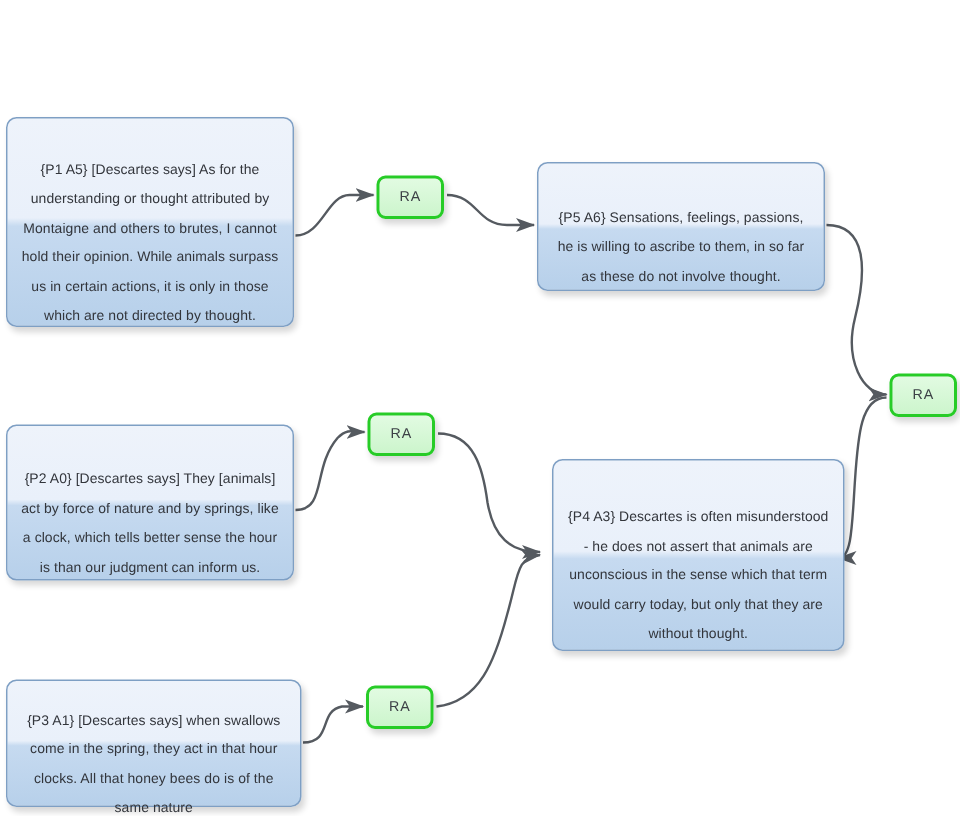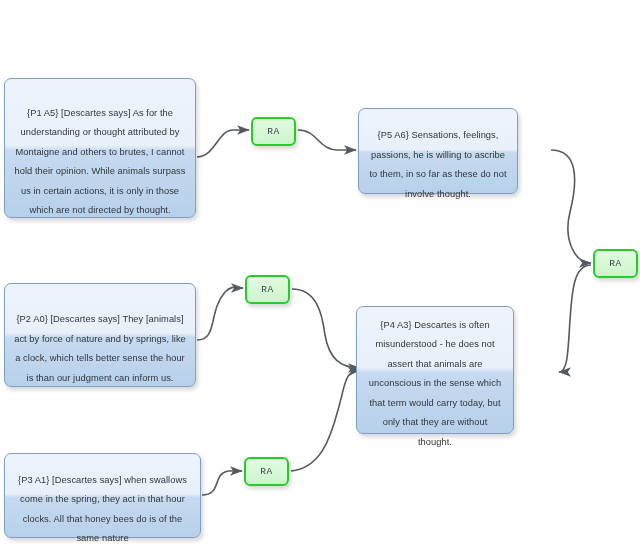--- a/index.html
+++ b/index.html
@@ -85,21 +85,20 @@
     position: absolute;
     box-sizing: border-box;
     border: 2px solid #27cc27;
     border-radius: 6px;
     background: linear-gradient(to bottom, #e2fbe2 0%, #ccf5cc 100%);
     box-shadow: 2px 3px 4px rgba(0,0,0,0.16);
     display: flex;
     align-items: center;
     justify-content: center;
     z-index: 3;
-    font-family: Liberation Mono, monospace;
   }
   .ra .txt {
     font-size: 9.5px;
     color: #3c4046;
     letter-spacing: 0.6px;
   }
 
   .edge-path {
     fill: none;
     stroke: #555a60;
@@ -127,29 +126,29 @@
         <path d="M 551 150 C 578 150 578 180 570 212 C 563 240 575 263 591 263" class="edge-path" marker-end="url(#arrow)"></path>
         <path d="M 591 265 C 574 265 572 290 570 320 C 568 350 568 372 559 372" class="edge-path" marker-end="url(#arrow)"></path>
       </g>
   </svg>
 
 
   <div class="prop" style="left: 4px; top: 78px; width: 192px; height: 140px;">
     <span class="txt">{P1 A5} [Descartes says] As for the understanding or thought attributed by Montaigne and others to brutes, I cannot hold their opinion. While animals surpass us in certain actions, it is only in those which are not directed by thought.</span>
   </div>
 
-  <div class="prop" style="left: 358px; top: 108px; width: 160px; height: 86px;">
+  <div class="prop" style="left: 358px; top: 108px; width: 192px; height: 86px;">
     <span class="txt">{P5 A6} Sensations, feelings, passions, he is willing to ascribe to them, in so far as these do not involve thought.</span>
   </div>
 
   <div class="prop" style="left: 4px; top: 283px; width: 192px; height: 104px;">
     <span class="txt">{P2 A0} [Descartes says] They [animals] act by force of nature and by springs, like a clock, which tells better sense the hour is than our judgment can inform us.</span>
   </div>
 
-  <div class="prop" style="left: 356px; top: 306px; width: 158px; height: 128px;">
+  <div class="prop" style="left: 368px; top: 306px; width: 195px; height: 128px;">
     <span class="txt">{P4 A3} Descartes is often misunderstood - he does not assert that animals are unconscious in the sense which that term would carry today, but only that they are without thought.</span>
   </div>
 
   <div class="prop" style="left: 4px; top: 453px; width: 197px; height: 85px;">
     <span class="txt">{P3 A1} [Descartes says] when swallows come in the spring, they act in that hour clocks. All that honey bees do is of the same nature</span>
   </div>
 
   <div class="ra" style="left: 251px; top: 117px; width: 45px; height: 29px;">
     <span class="txt">RA</span>
   </div>

